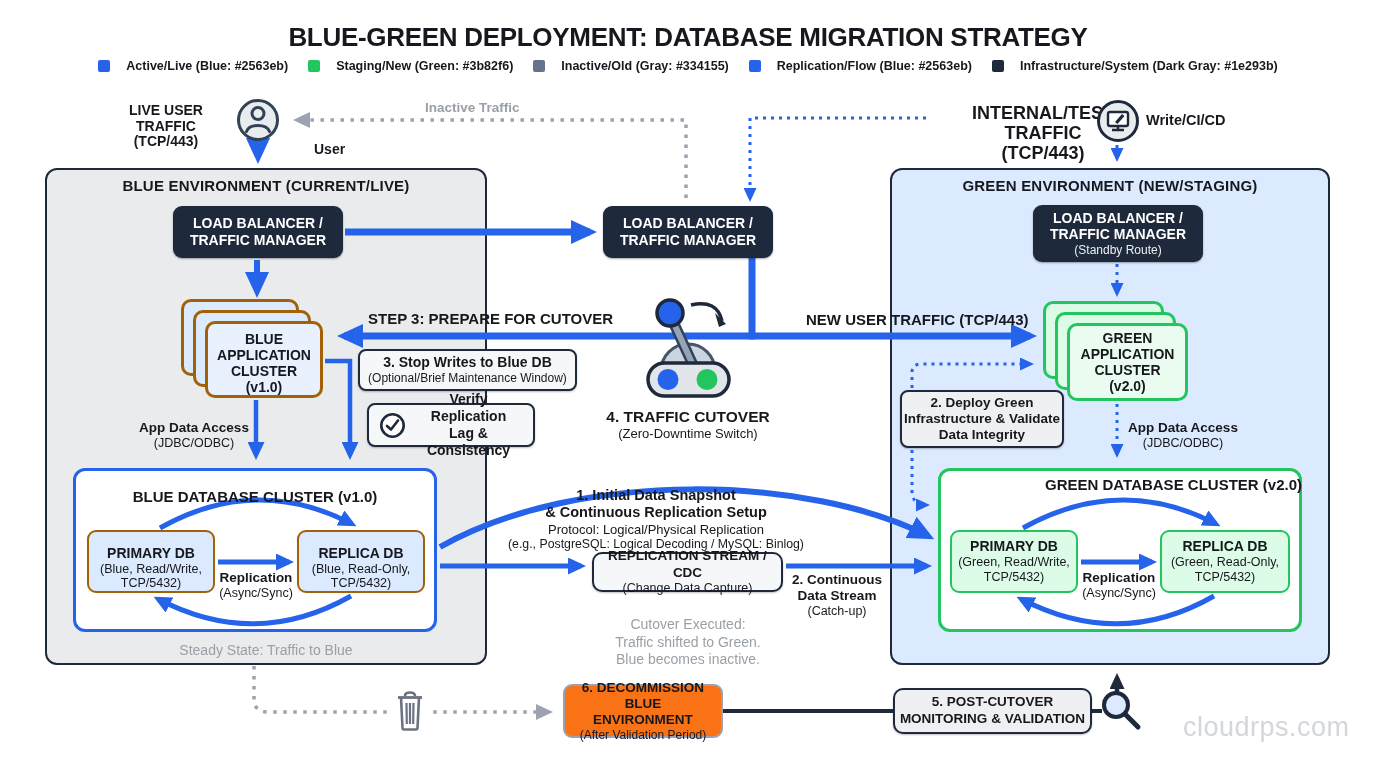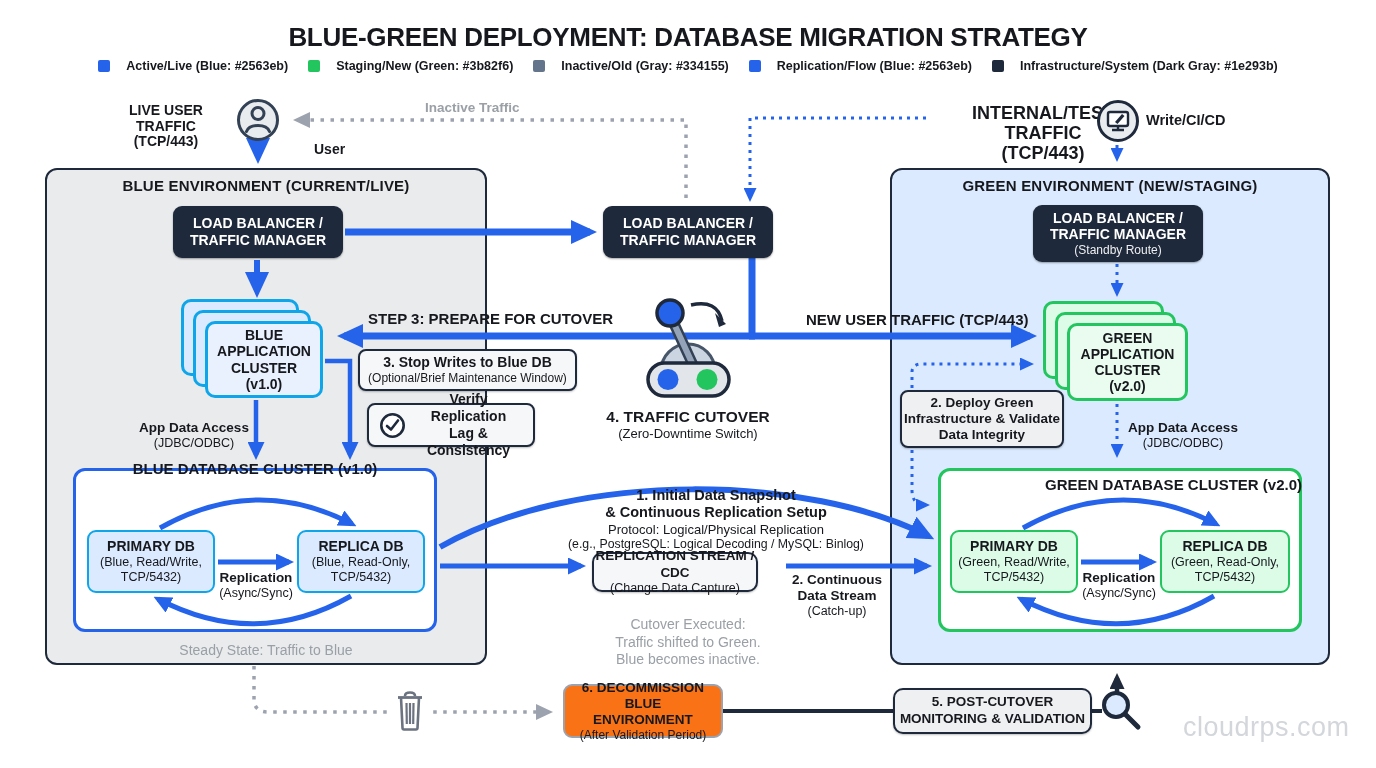--- a/index.html
+++ b/index.html
@@ -7,21 +7,21 @@
     font-family:"Liberation Sans",sans-serif;color:#16181d;overflow:hidden;}
   .abs{position:absolute;}
   .z0{z-index:0;}
   .z2{z-index:2;}
   #arrows{position:absolute;left:0;top:0;z-index:1;}
   .lines{display:flex;flex-direction:column;align-items:center;justify-content:center;text-align:center;}
   .b{font-weight:bold;}
   .env{border:2.5px solid #1e293b;border-radius:12px;box-sizing:border-box;}
   .envtitle{font-weight:bold;font-size:15px;text-align:center;letter-spacing:.2px;}
   .darkbox{background:#1e293b;color:#fff;border-radius:9px;font-weight:bold;font-size:14px;line-height:1.25;box-shadow:0 1px 2px rgba(0,0,0,.35);}
-  .card{border:3px solid #0ea5e9;border-radius:10px;background:#dbeafe;box-sizing:border-box;}
+  .card{border:3px solid #a16207;border-radius:10px;background:#dbeafe;box-sizing:border-box;justify-content:flex-end;}
   .gcard{border:3px solid #22c55e;border-radius:10px;background:#dcfce7;box-sizing:border-box;}
   .cluster{background:#ffffff;border-radius:12px;box-sizing:border-box;}
   .dbnode{border-radius:9px;box-sizing:border-box;font-size:12.5px;line-height:1.18;}
   .dbnode .t{font-size:14px;font-weight:bold;}
   .stepbox{background:#f6f7f8;border:2.5px solid #1e293b;border-radius:8px;box-sizing:border-box;box-shadow:0 1px 2px rgba(0,0,0,.25);}
   .gray{color:#9aa0a6;}
   .small{font-size:12px;font-weight:normal;}
   .legend{display:flex;gap:20px;align-items:center;justify-content:center;font-size:12.5px;font-weight:600;color:#16181d;}
   .legend .it{display:flex;gap:16px;align-items:center;justify-content:space-between;}
   .sq{width:12px;height:12px;border-radius:2px;display:inline-block;}
@@ -156,21 +156,21 @@
     <span>APPLICATION</span>
     <span>CLUSTER</span>
     <span>(v1.0)</span>
   </div>
 
   <div class="abs z2 lines" style="left:136px;top:420px;width:116px;line-height:1.15;">
     <span class="b" style="font-size:13.5px;">App Data Access</span>
     <span style="font-size:12.5px;">(JDBC/ODBC)</span>
   </div>
 
-  <div class="abs z2 b" style="left:73px;top:460px;width:364px;text-align:center;font-size:15px;">BLUE DATABASE CLUSTER (v1.0)</div>
+  <div class="abs z2 b" style="left:73px;top:488px;width:364px;text-align:center;font-size:15px;">BLUE DATABASE CLUSTER (v1.0)</div>
   <div class="abs z2 dbnode card lines" style="left:87px;top:530px;width:128px;height:63px;border-width:2.5px;">
     <span class="t">PRIMARY DB</span>
     <span>(Blue, Read/Write,</span>
     <span>TCP/5432)</span>
   </div>
   <div class="abs z2 dbnode card lines" style="left:297px;top:530px;width:128px;height:63px;border-width:2.5px;">
     <span class="t">REPLICA DB</span>
     <span>(Blue, Read-Only,</span>
     <span>TCP/5432)</span>
   </div>
@@ -214,28 +214,28 @@
     <circle cx="23" cy="86.5" r="10.5" fill="#2563eb"></circle>
     <circle cx="62" cy="86.5" r="10.5" fill="#22c55e"></circle>
   </svg>
   <div class="abs z2 lines" style="left:598px;top:407px;width:180px;line-height:1.25;">
     <span class="b" style="font-size:15.5px;">4. TRAFFIC CUTOVER</span>
     <span style="font-size:13px;">(Zero-Downtime Switch)</span>
   </div>
 
   <div class="abs z2 b" style="left:806px;top:311px;font-size:15px;">NEW USER TRAFFIC (TCP/443)</div>
 
-  <div class="abs z2 lines" style="left:556px;top:487px;width:320px;line-height:1.2;">
+  <div class="abs z2 lines" style="left:496px;top:487px;width:320px;line-height:1.2;">
     <span class="b" style="font-size:14.5px;">1. Initial Data Snapshot</span>
     <span class="b" style="font-size:14.5px;">&amp; Continuous Replication Setup</span>
     <span style="font-size:13px;">Protocol: Logical/Physical Replication</span>
     <span style="font-size:12.3px;">(e.g., PostgreSQL: Logical Decoding / MySQL: Binlog)</span>
   </div>
 
-  <div class="abs z2 stepbox lines" style="left:592px;top:552px;width:166px;height:40px;line-height:1.2;border-radius:10px;">
+  <div class="abs z2 stepbox lines" style="left:592px;top:552px;width:191px;height:40px;line-height:1.2;border-radius:10px;">
     <span class="b" style="font-size:13.5px;">REPLICATION STREAM / CDC</span>
     <span style="font-size:12.5px;">(Change Data Capture)</span>
   </div>
 
   <div class="abs z2 lines" style="left:790px;top:572px;width:94px;line-height:1.2;">
     <span class="b" style="font-size:13.5px;">2. Continuous</span>
     <span class="b" style="font-size:13.5px;">Data Stream</span>
     <span style="font-size:12.5px;">(Catch-up)</span>
   </div>
 

